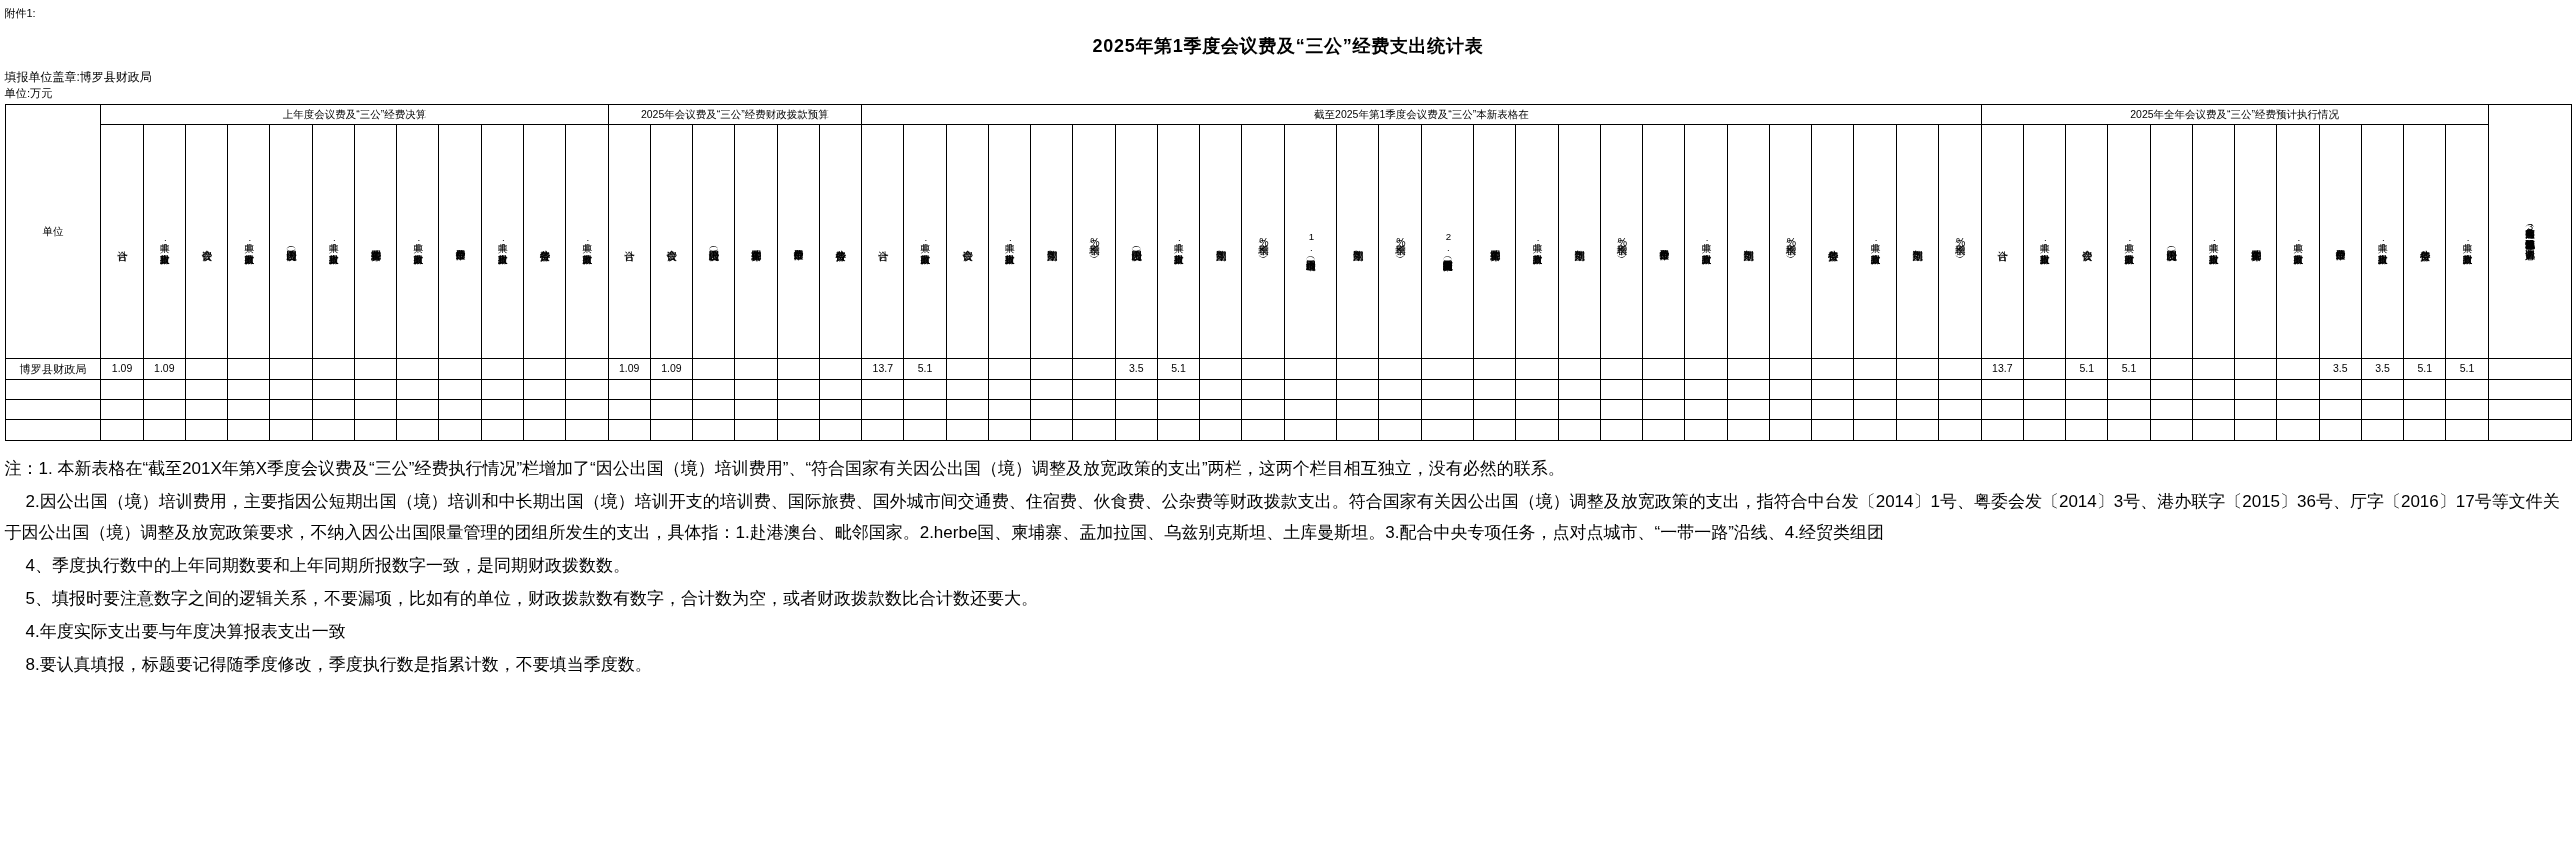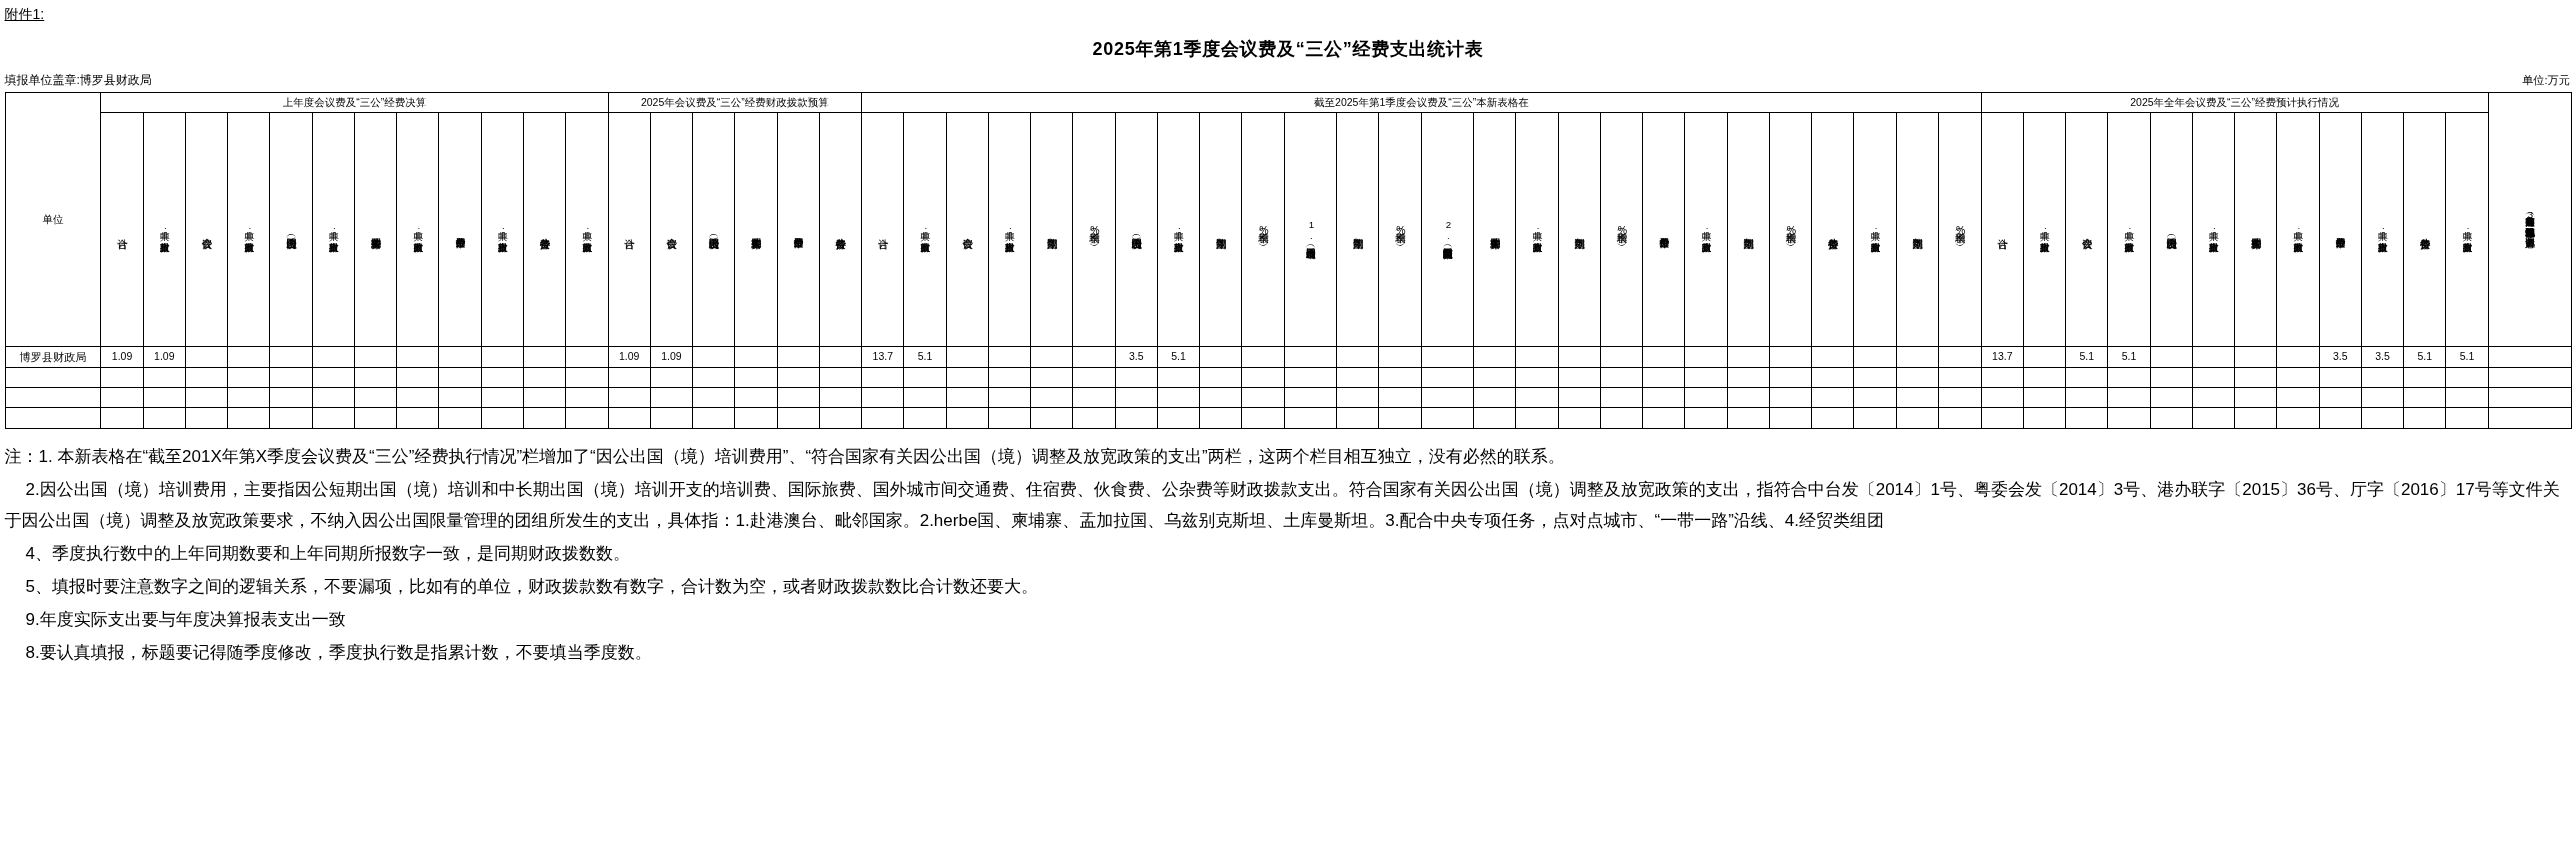--- a/index.html
+++ b/index.html
@@ -3,34 +3,35 @@
 <meta charset="utf-8">
 <style>
   html,body{margin:0;padding:0;background:#ffffff;}
   body{
     width:2576px;
     font-family:"Liberation Sans","DejaVu Sans",sans-serif;
     color:#000;
     -webkit-font-smoothing:antialiased;
   }
   .page{position:relative;width:2576px;min-height:863px;padding:0;}
-  .attach{font-size:14px;margin:6px 0 0 4.5px;text-decoration:underline;}
+  .attach{font-size:11px;margin:6px 0 0 4.5px;}
   .title{
     text-align:center;
     font-size:18px;
     font-weight:bold;
     margin:13.4px 0 10.5px 0;
     letter-spacing:0.7px;
   }
   .meta-row{
     display:flex;
     justify-content:space-between;
-    align-items:center;
+    align-items:flex-start;
     font-size:12px;
     padding:0 6px 3px 4.5px;
+    flex-direction:column;
   }
   .meta-left{font-size:12px;}
   .meta-right{font-size:11.2px;}
 
   table.main{
     border-collapse:collapse;
     table-layout:fixed;
     width:2567px;
     margin:0 4.5px;
   }
@@ -574,18 +575,18 @@
           <td></td>
         </tr>
       </tbody>
   </table>
 
   <div class="notes" id="notes">
       <p class="ind1">注：1. 本新表格在“截至201X年第X季度会议费及“三公”经费执行情况”栏增加了“因公出国（境）培训费用”、“符合国家有关因公出国（境）调整及放宽政策的支出”两栏，这两个栏目相互独立，没有必然的联系。</p>
       <p class="ind2">2.因公出国（境）培训费用，主要指因公短期出国（境）培训和中长期出国（境）培训开支的培训费、国际旅费、国外城市间交通费、住宿费、伙食费、公杂费等财政拨款支出。符合国家有关因公出国（境）调整及放宽政策的支出，指符合中台发〔2014〕1号、粤委会发〔2014〕3号、港办联字〔2015〕36号、厅字〔2016〕17号等文件关于因公出国（境）调整及放宽政策要求，不纳入因公出国限量管理的团组所发生的支出，具体指：1.赴港澳台、毗邻国家。2.herbe国、柬埔寨、盂加拉国、乌兹别克斯坦、土库曼斯坦。3.配合中央专项任务，点对点城市、“一带一路”沿线、4.经贸类组团</p>
       <p class="ind2">4、季度执行数中的上年同期数要和上年同期所报数字一致，是同期财政拨数数。</p>
       <p class="ind2">5、填报时要注意数字之间的逻辑关系，不要漏项，比如有的单位，财政拨款数有数字，合计数为空，或者财政拨款数比合计数还要大。</p>
-      <p class="ind2">9.年度实际支出要与年度决算报表支出一致</p>
+      <p class="ind2">4.年度实际支出要与年度决算报表支出一致</p>
       <p class="ind2">8.要认真填报，标题要记得随季度修改，季度执行数是指累计数，不要填当季度数。</p>
     </div>
 
 </div>
 
 
 </body></html>

